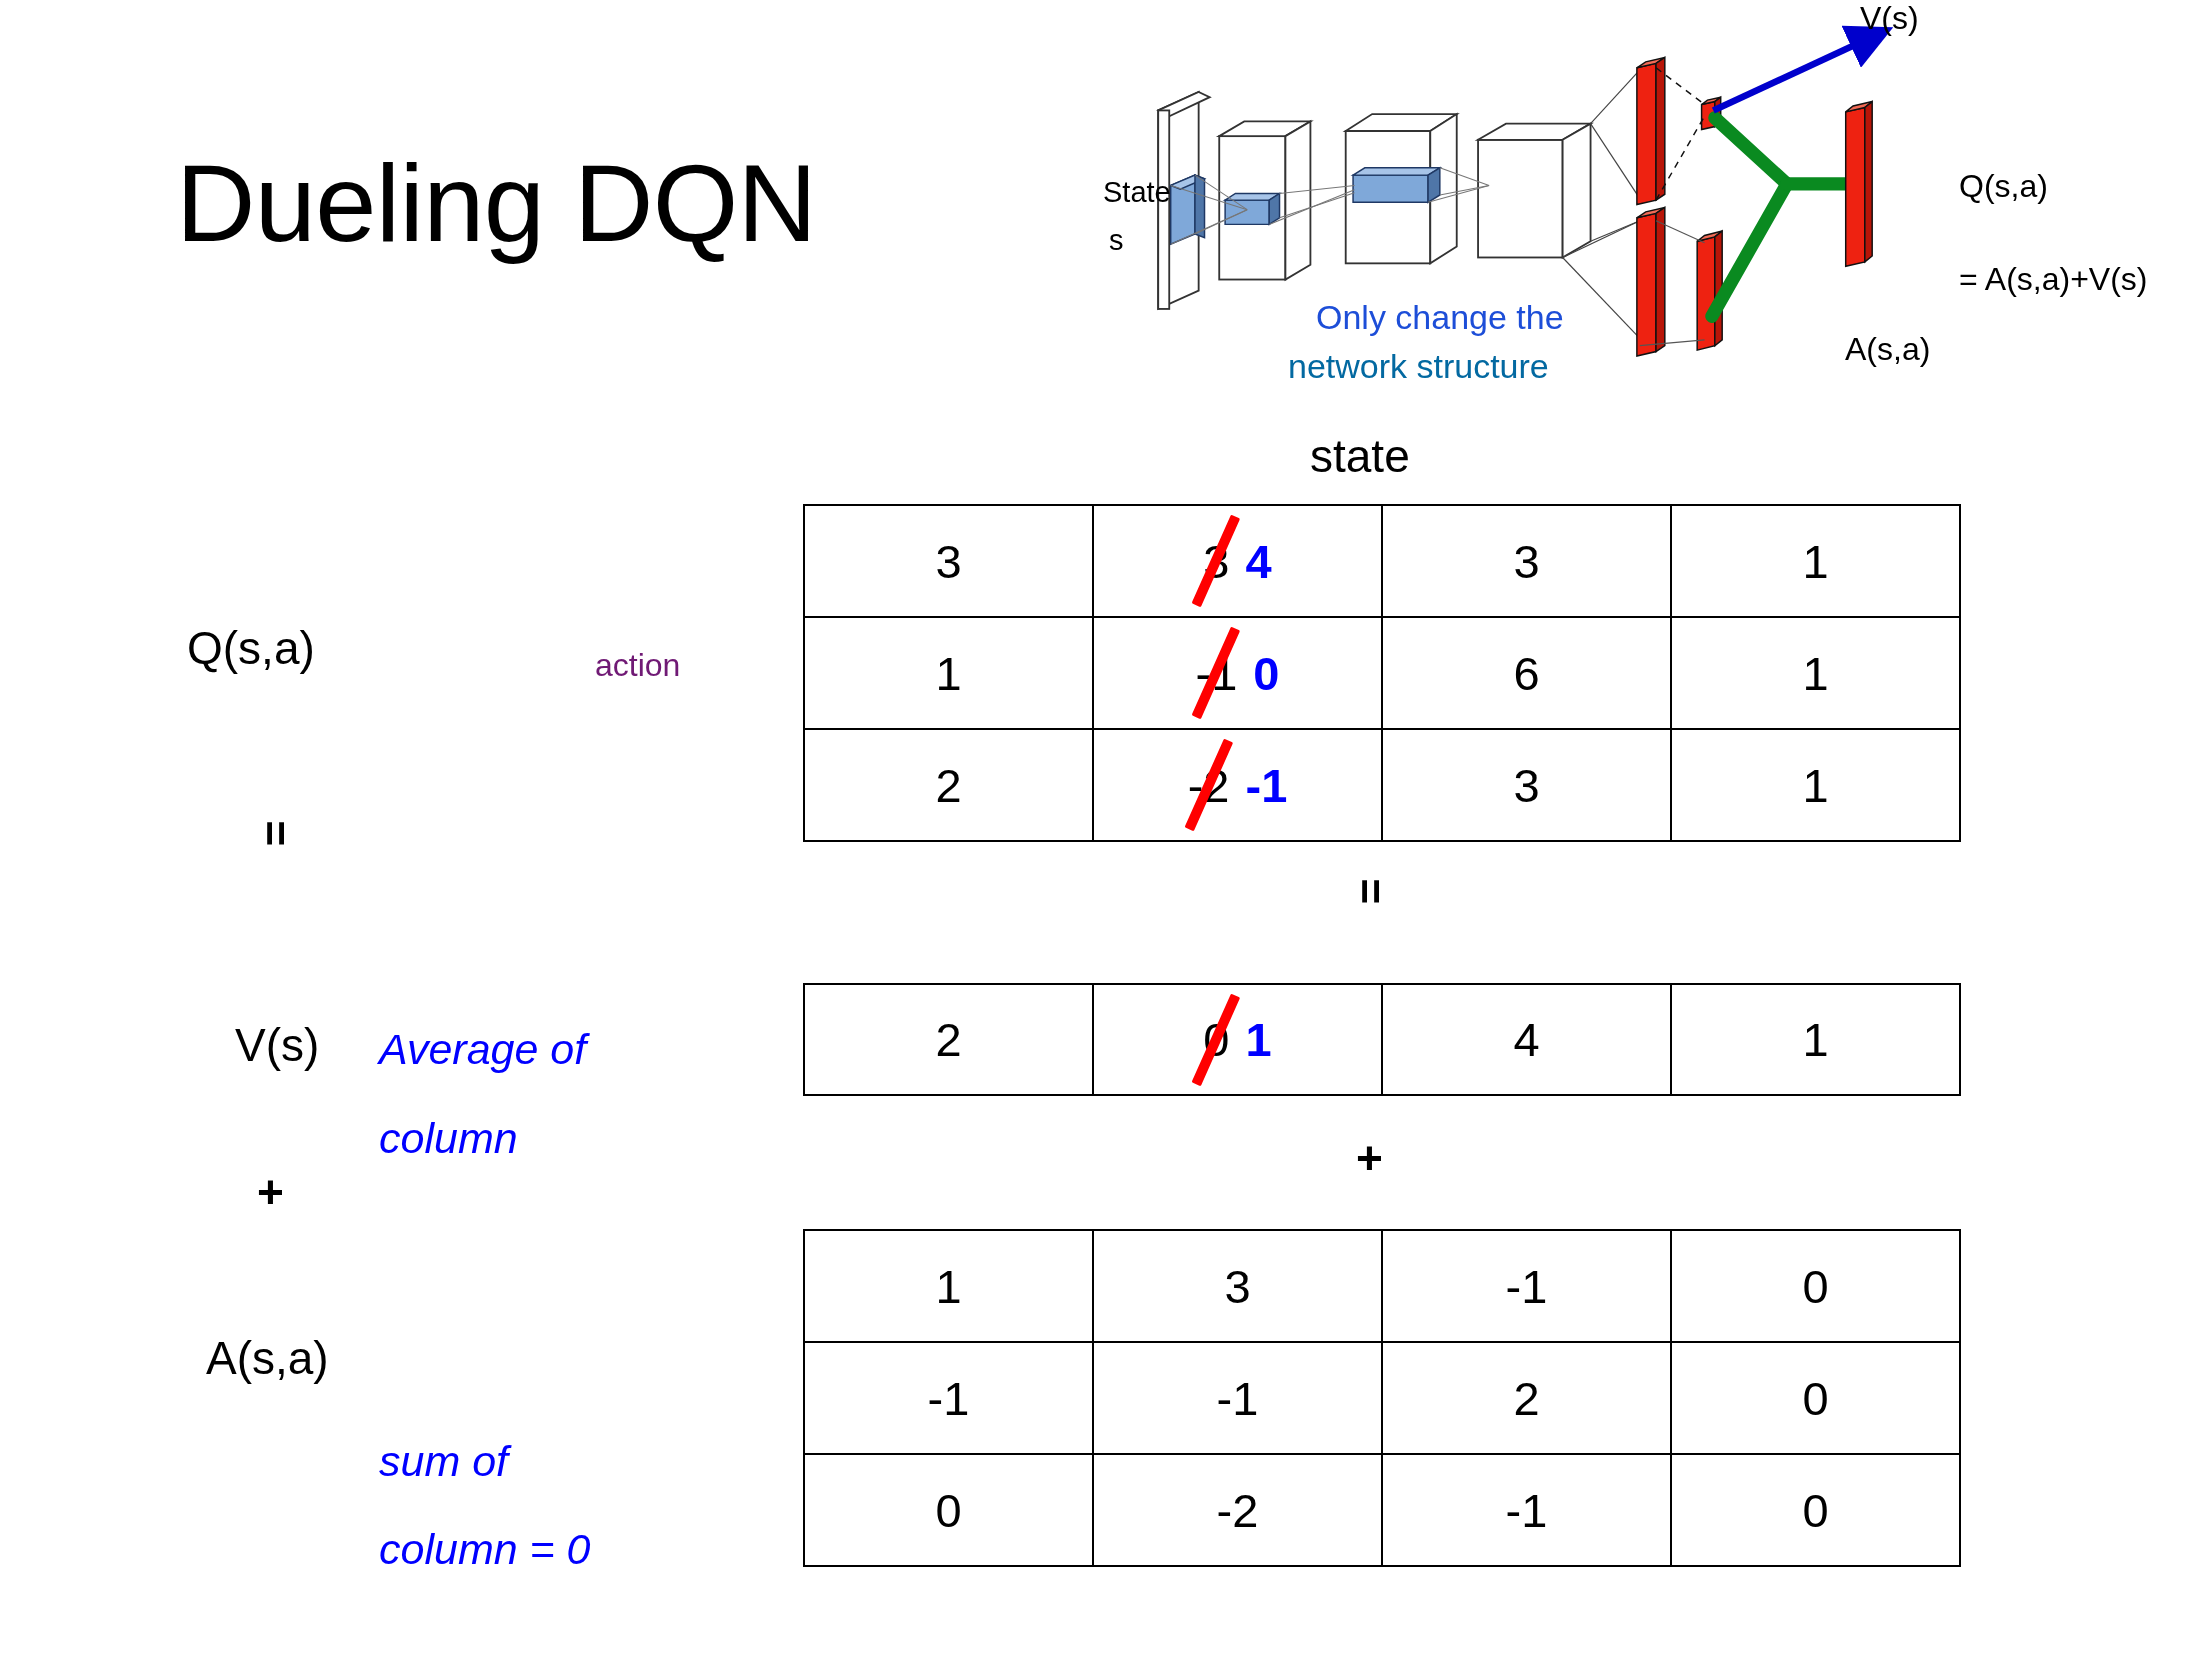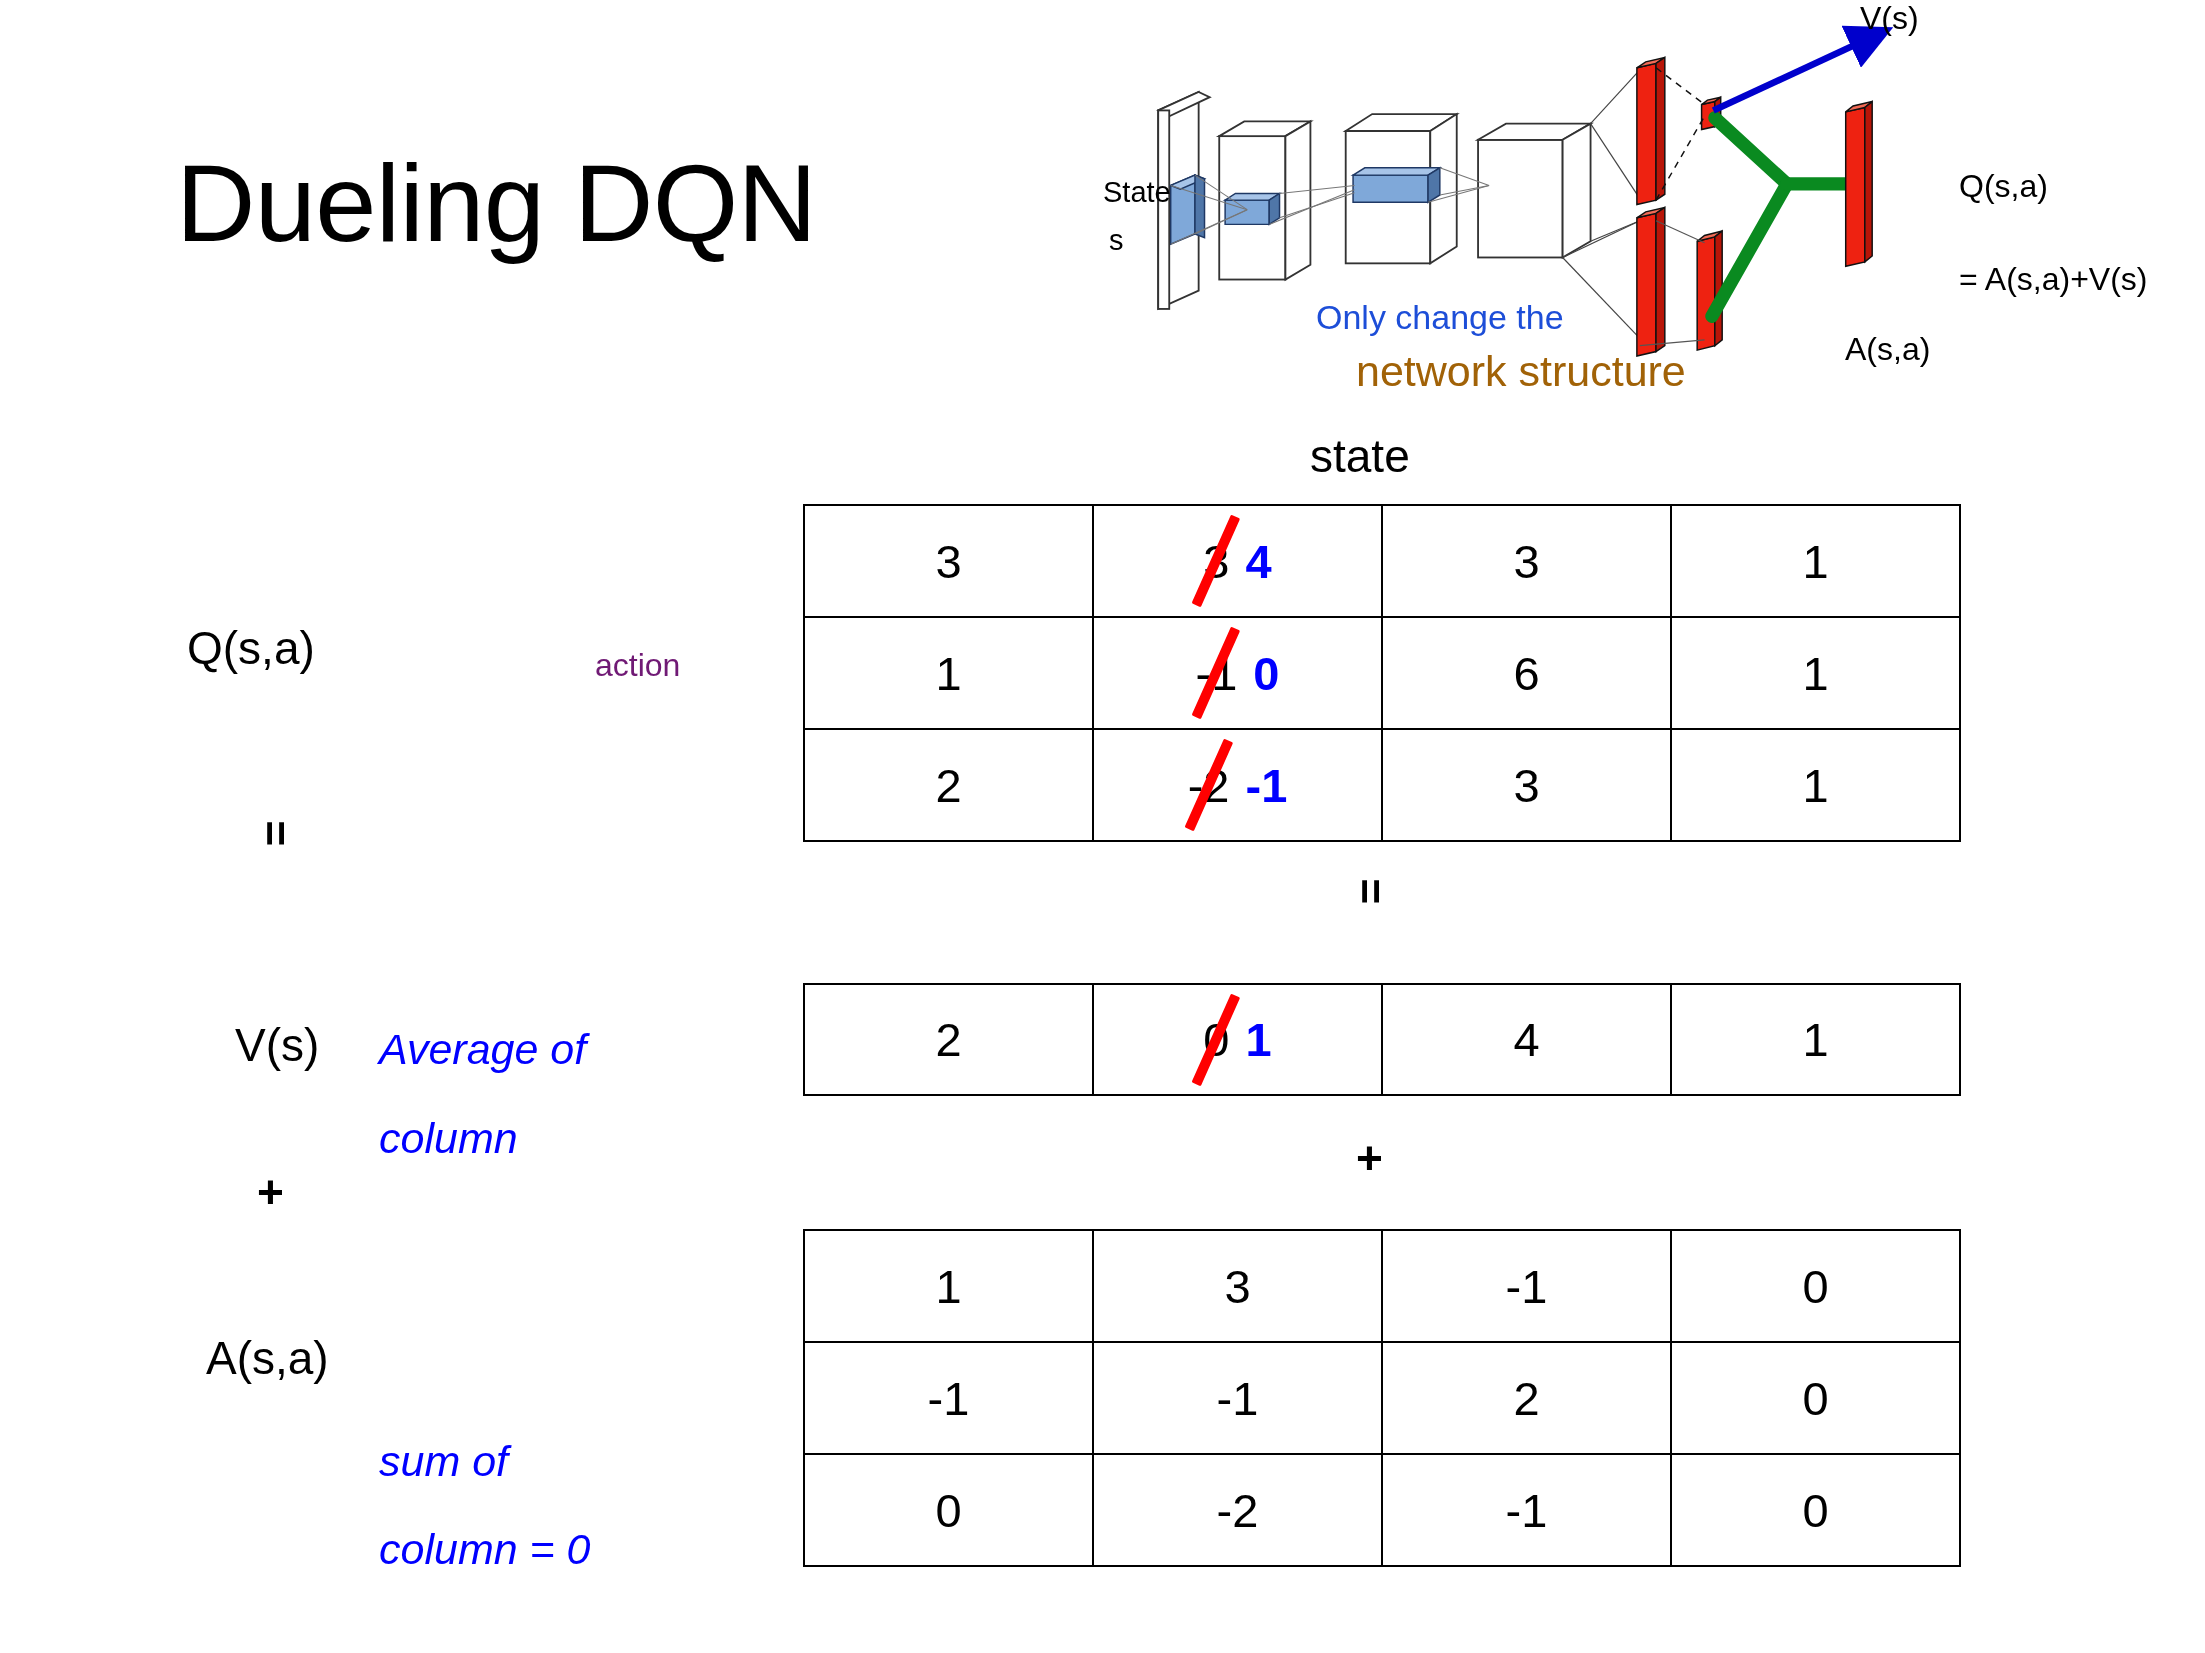--- a/index.html
+++ b/index.html
@@ -68,23 +68,23 @@
     left: 1959px; top: 217px;
     font-size: 32px;
     margin-top: 44px;
   }
   #label-only-change-1 {
     left: 1316px; top: 298px;
     font-size: 34px;
     color: #1d4ed8;
   }
   #label-only-change-2 {
-    left: 1356px; top: 347px;
-    font-size: 43px;
-    color: #a16207;
+    left: 1288px; top: 347px;
+    font-size: 34px;
+    color: #0369a1;
   }
 
   
   .side-label {
     position: absolute;
     font-size: 46px;
     white-space: nowrap;
     color: #000000;
   }
   #label-q { left: 187px; top: 621px; }

